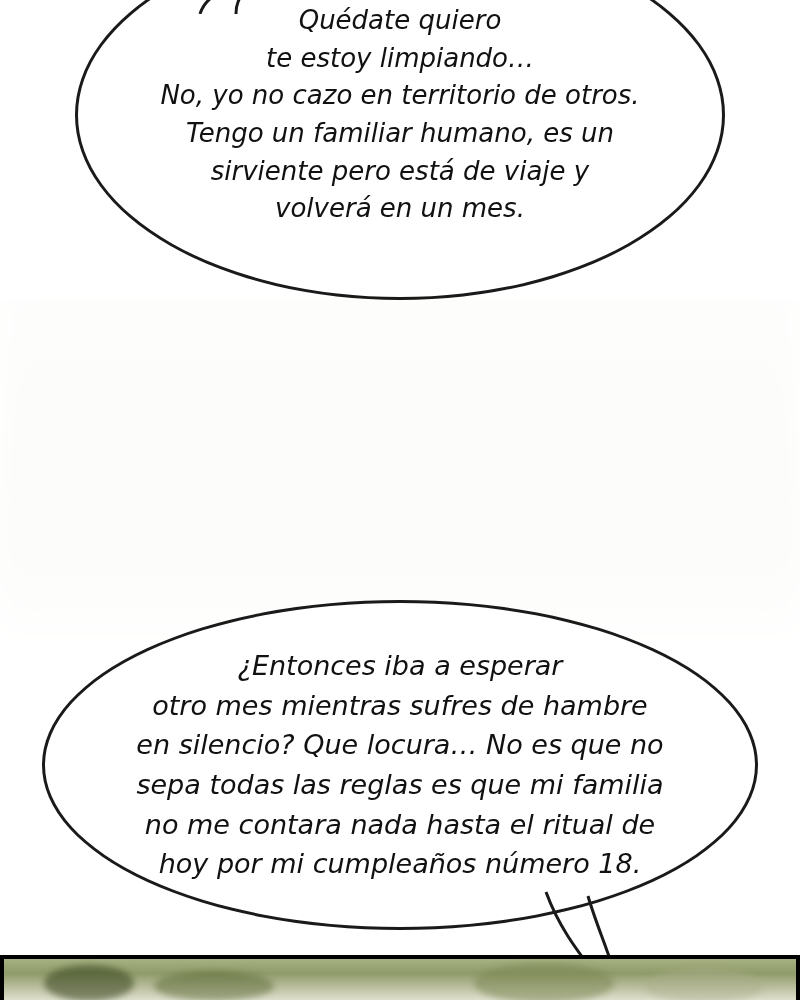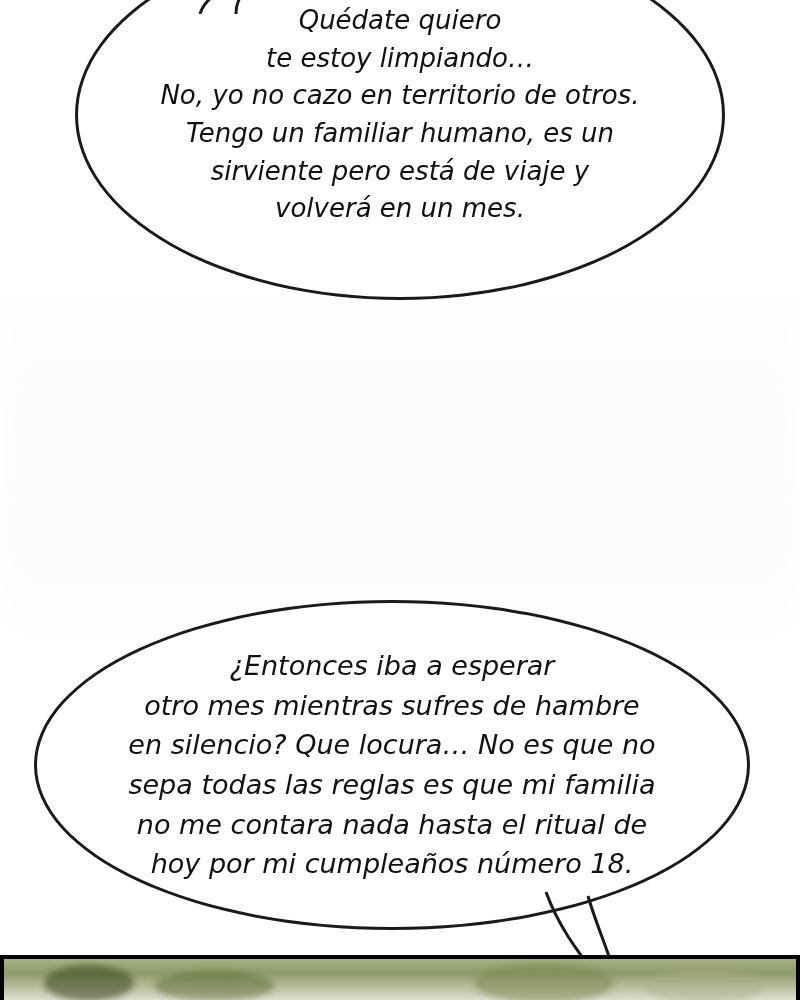--- a/index.html
+++ b/index.html
@@ -103,21 +103,21 @@
   .tail-1 {
     position: absolute;
     left: 196px;
     top: -16px;
     width: 60px;
     height: 30px;
   }
 
   
   .balloon-2 {
-    left: 34px;
+    left: 42px;
     top: 600px;
     width: 716px;
     height: 330px;
   }
   .balloon-2 .balloon-text {
     font-size: 27px;
     line-height: 1.47;
   }
 
   

